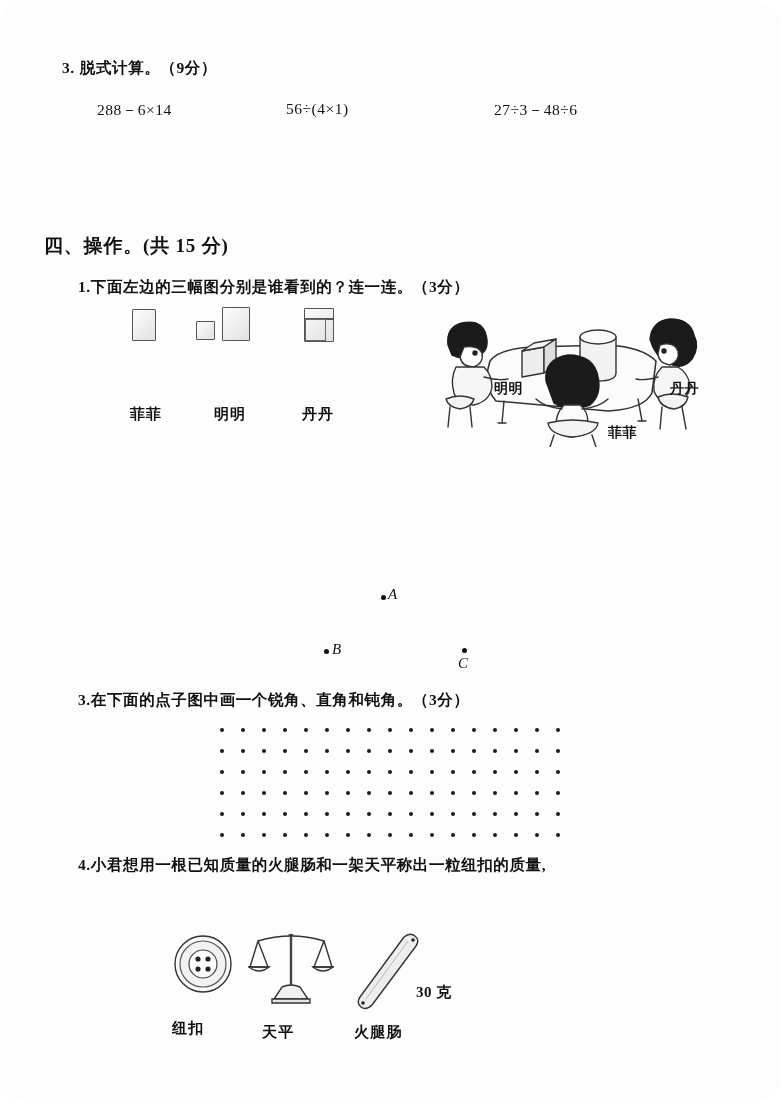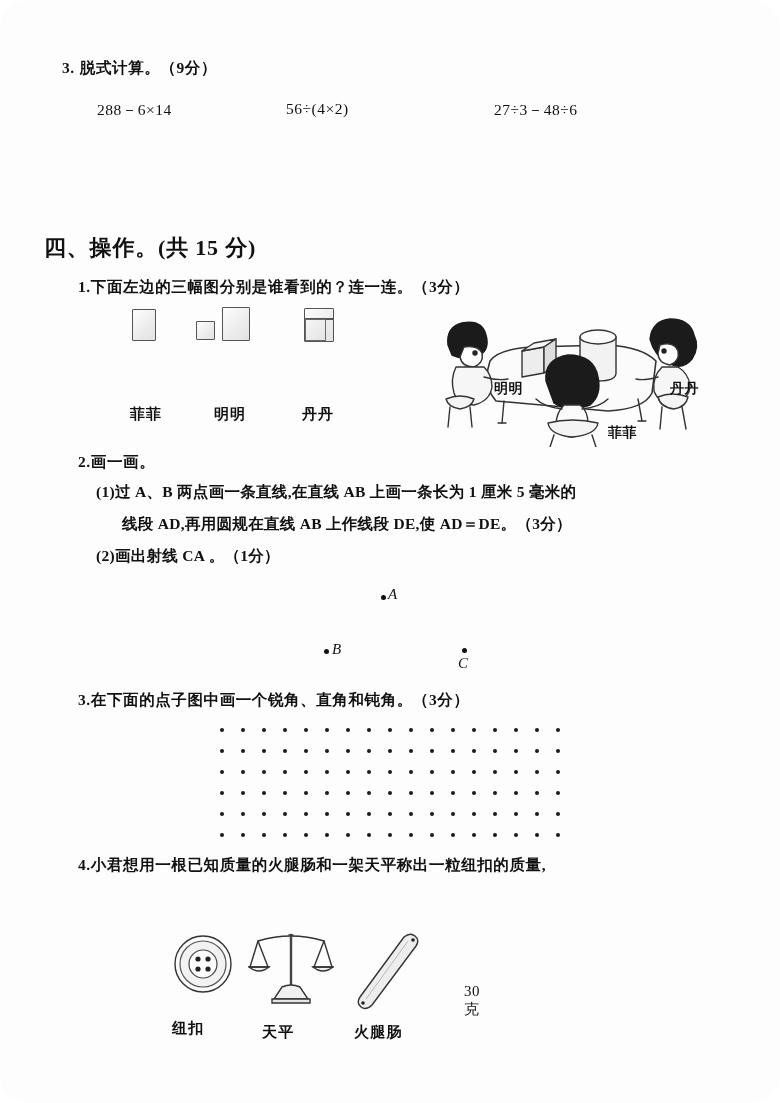--- a/index.html
+++ b/index.html
@@ -63,21 +63,21 @@
   }
   .expr.e0 { left: 17px; }
   .expr.e1 { left: 206px; }
   .expr.e2 { left: 414px; }
 
   
   #section-4 {
     position: absolute;
     left: 44px;
     top: 233px;
-    font-size: 22px;
+    font-size: 19px;
     font-weight: 700;
     letter-spacing: 0.8px;
   }
 
   
   #q1 {
     position: absolute;
     left: 78px;
     top: 277px;
     width: 640px;
@@ -277,23 +277,22 @@
   #lbl-button  { left: 74px;  top: 86px; }
   #obj-scale   { left: 150px; top: -4px; }
   #lbl-scale   { left: 164px; top: 90px; }
   #obj-sausage { left: 250px; top: -2px; }
   #lbl-sausage { left: 256px; top: 90px; }
   #sausage-weight {
     position: absolute;
     left: 318px;
     top: 50px;
     font-size: 15px;
-    font-weight: 400;
+    font-weight: 700;
     letter-spacing: 0.5px;
-    margin-left: 48px;
   }
 
   
   #footer {
     position: absolute;
     left: 348px;
     top: 1068px;
     width: 420px;
     height: 26px;
   }
@@ -320,21 +319,21 @@
 <body>
 
 <div class="page">
 
   <div id="q3-top">
     <div class="qhead cn">
       <span class="qnum">3.</span><span>脱式计算。（9分）</span>
     </div>
     <div class="expr-row">
       <span class="expr e0 math">288－6×14</span>
-      <span class="expr e1 math">56÷(4×2)</span>
+      <span class="expr e1 math">56÷(4×1)</span>
       <span class="expr e2 math">27÷3－48÷6</span>
     </div>
   </div>
 
   <div id="section-4" class="cn">四、操作。(共 15 分)</div>
 
   <div id="q1">
     <div class="qhead cn">
       <span class="qnum">1.</span><span>下面左边的三幅图分别是谁看到的？连一连。（3分）</span>
     </div>
@@ -413,28 +412,20 @@
           </g>
         </g>
       </svg>
 
       <div class="scene-label lbl-left cn">明明</div>
       <div class="scene-label lbl-right cn">丹丹</div>
       <div class="scene-label lbl-bottom cn">菲菲</div>
     </div>
   </div>
 
-  <div id="q2">
-    <div class="qhead cn">
-      <span class="qnum">2.</span><span>画一画。</span>
-    </div>
-    <div class="sub l1 cn">(1)过 A、B 两点画一条直线,在直线 AB 上画一条长为 1 厘米 5 毫米的</div>
-    <div class="sub l2 cn">线段 AD,再用圆规在直线 AB 上作线段 DE,使 AD＝DE。（3分）</div>
-    <div class="sub l3 cn">(2)画出射线 CA 。（1分）</div>
-  </div>
 
   <div id="points">
     <div class="pt" id="ptA"></div>
     <div class="pt-label" id="lblA">A</div>
     <div class="pt" id="ptB"></div>
     <div class="pt-label" id="lblB">B</div>
     <div class="pt" id="ptC"></div>
     <div class="pt-label" id="lblC">C</div>
   </div>
 

